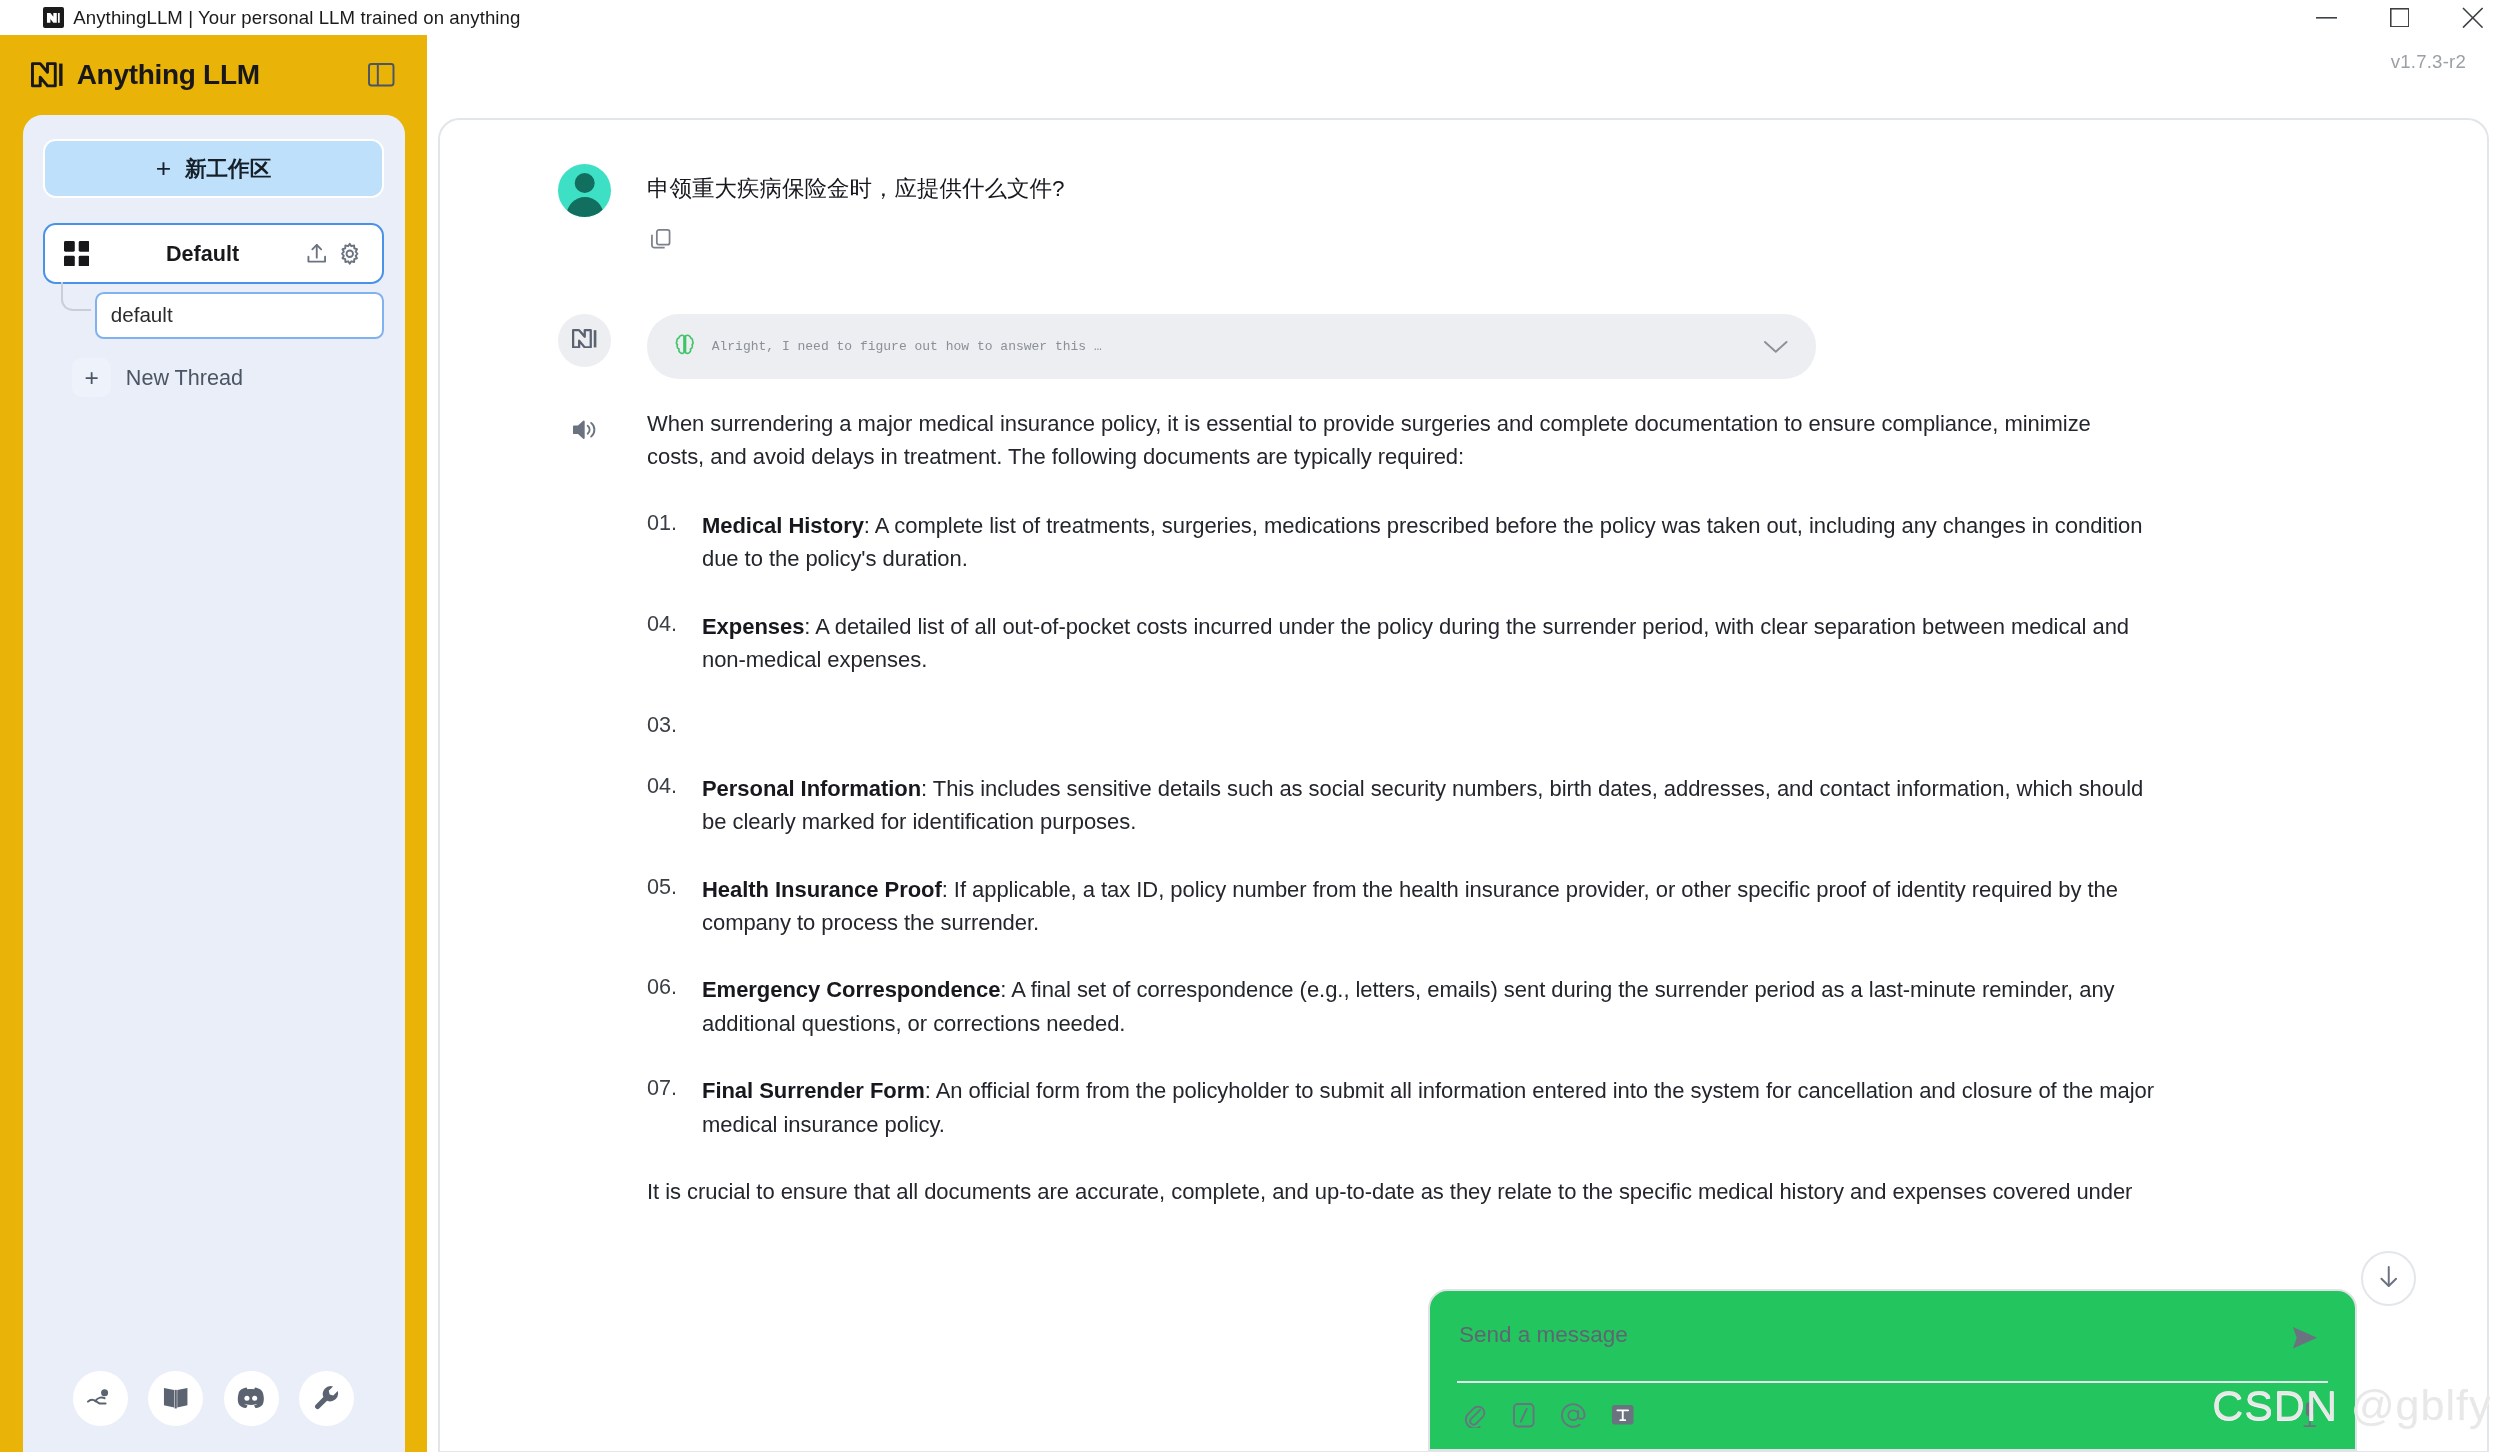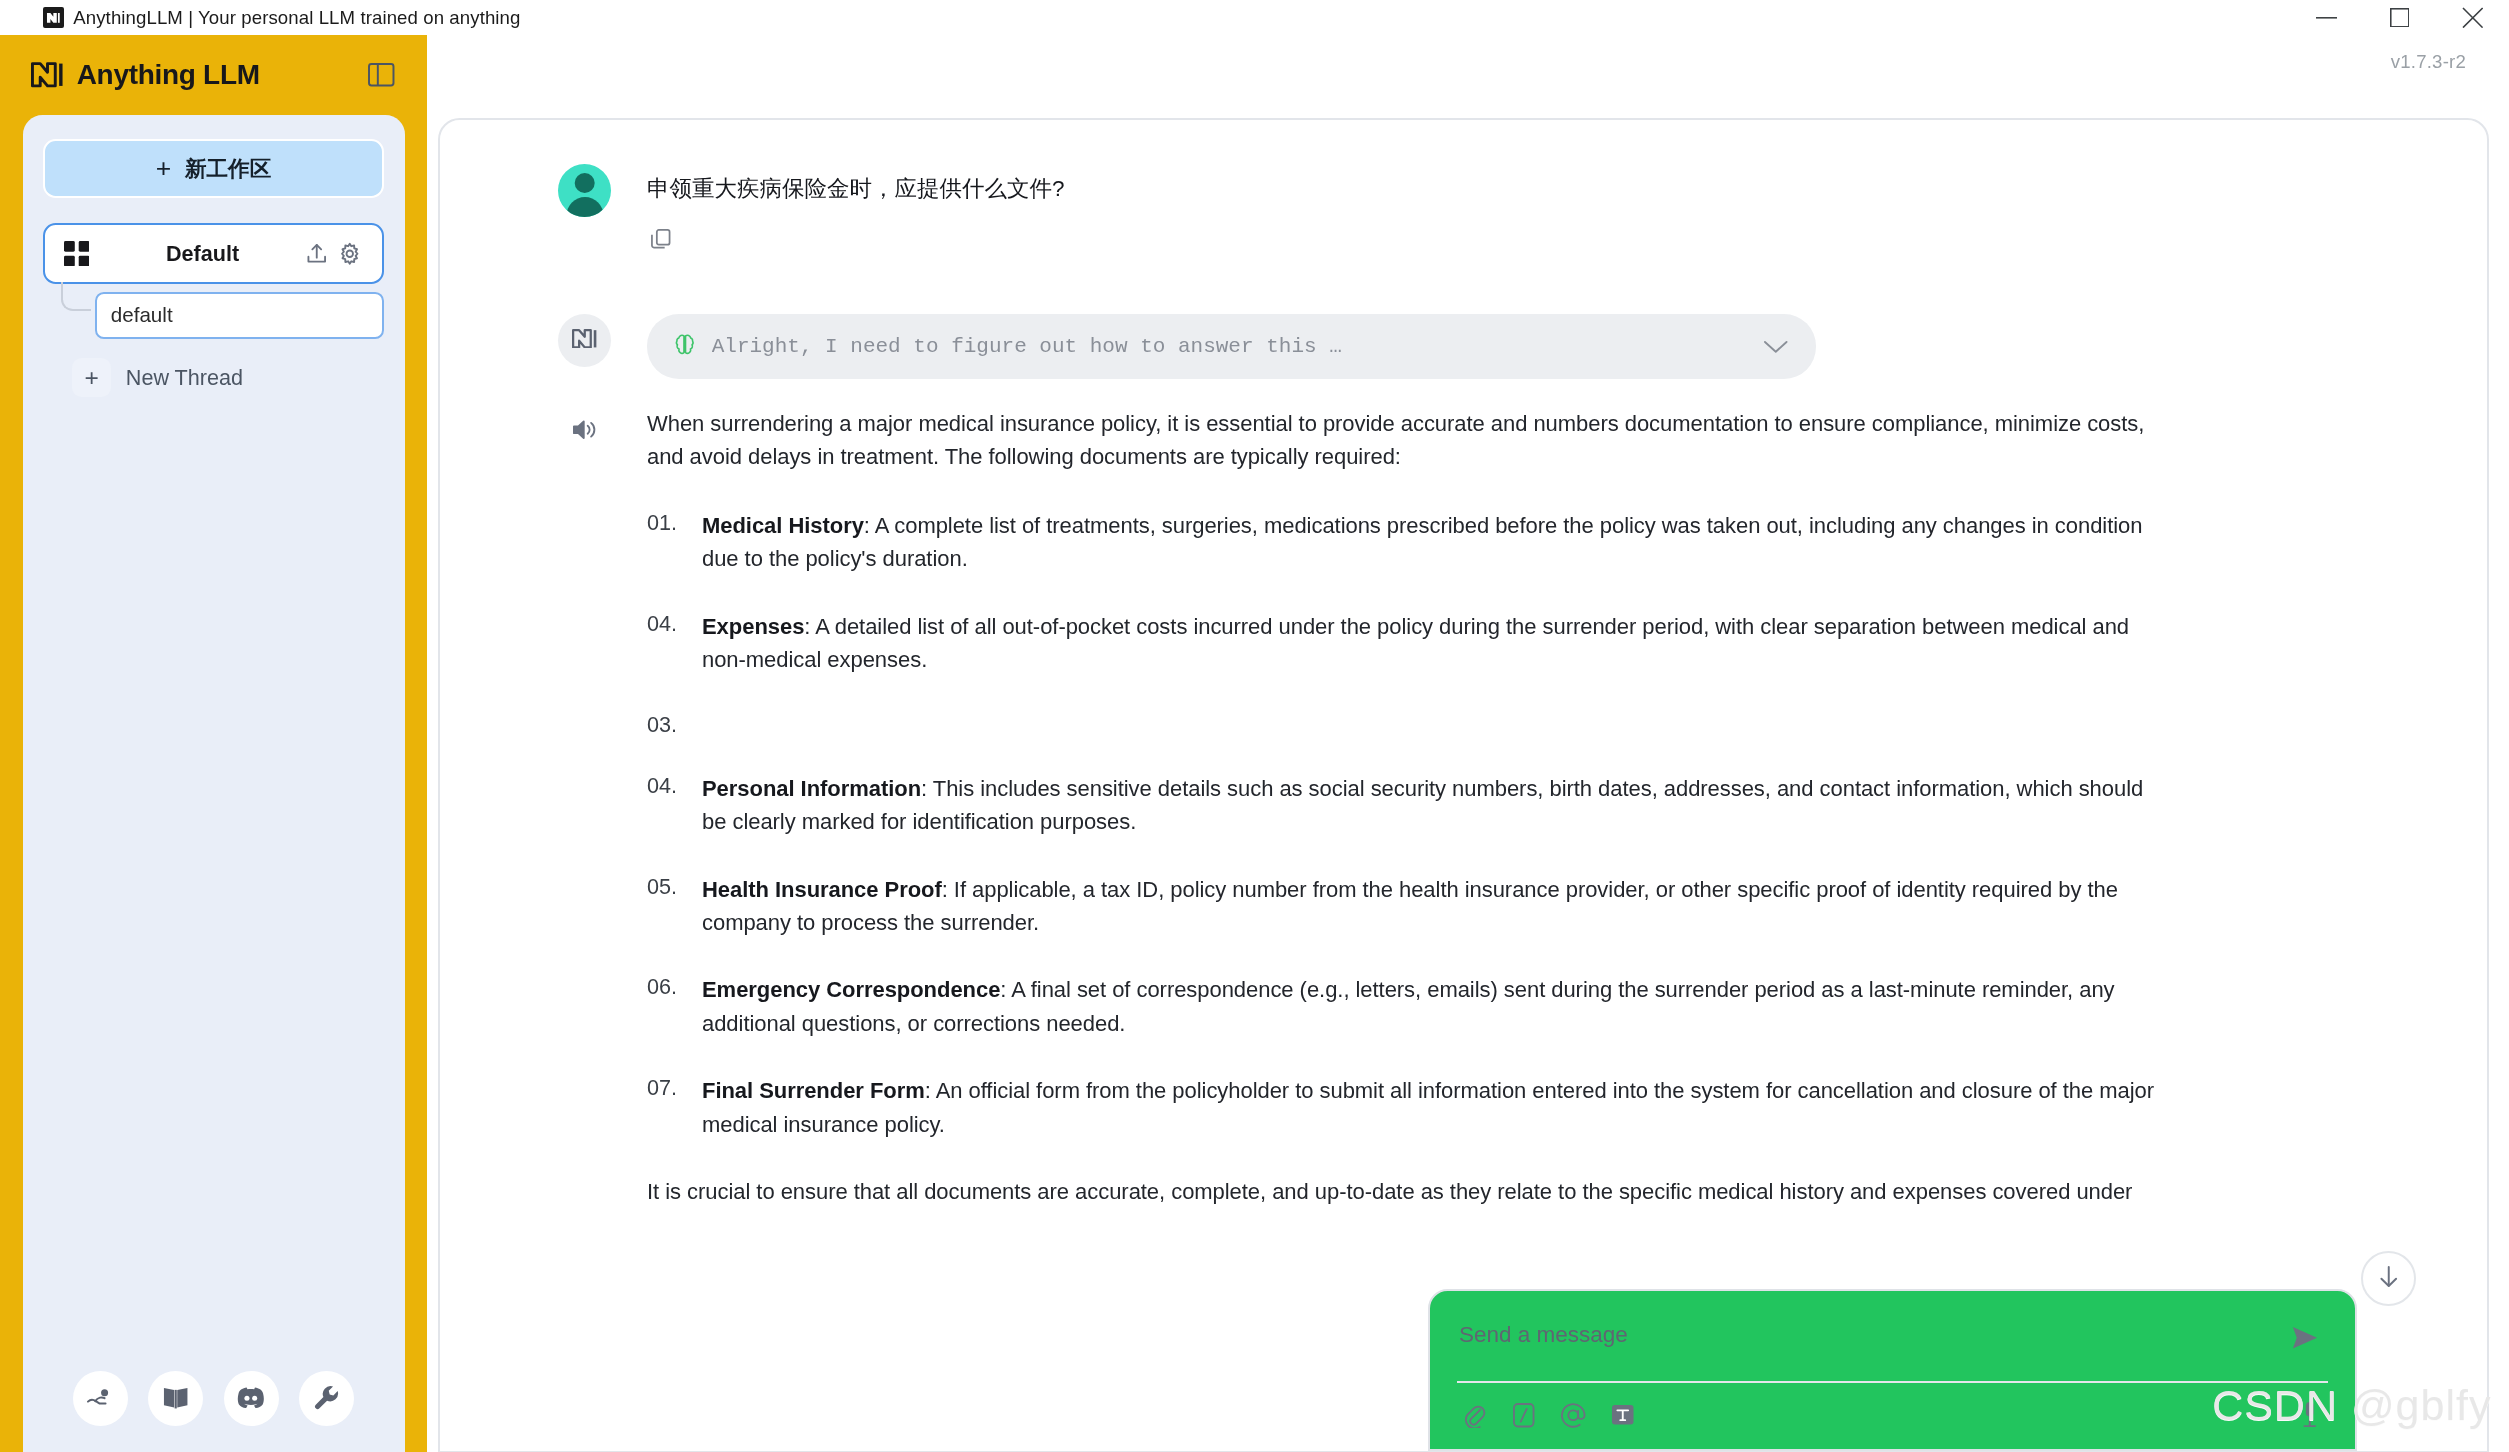--- a/index.html
+++ b/index.html
@@ -181,21 +181,21 @@
     background: #eceef1;
     border-radius: 32px;
     display: flex; align-items: center;
     padding: 0 27.4px 0 25.5px;
     cursor: pointer;
     max-width: 1169px;
   }
   .think-text {
     margin-left: 15.7px;
     font-family: "Liberation Mono", "DejaVu Sans Mono", monospace;
-    font-size: 21px; color: #8a8f98; white-space: nowrap;
+    font-size: 13px; color: #8a8f98; white-space: nowrap;
     overflow: hidden; text-overflow: ellipsis; flex: 1;
   }
   .think-chev { margin-left: 11.8px; display: flex; align-items: center; }
 
   .bot-body { margin-left: 89px; margin-top: 28px; }
   .bot-p {
     font-size: 22px; line-height: 1.52; color: #23262c;
     max-width: 1500px; letter-spacing: -0.05px;
   }
   .bot-list { margin-top: 35px; }
@@ -433,21 +433,21 @@
       </span>
       <span class="think-text">Alright, I need to figure out how to answer this …</span>
       <span class="think-chev">
         <svg width="25.5" height="15.7" viewBox="0 0 26 16" fill="none" stroke="#8a8f98" stroke-width="1.9" stroke-linecap="round" stroke-linejoin="round">
           <path d="M2 3 L13 13 L24 3"></path>
         </svg>
       </span>
     </div>
 
     <div class="bot-body">
-      <div class="bot-p">When surrendering a major medical insurance policy, it is essential to provide accurate and numbers documentation to ensure compliance, minimize costs, and avoid delays in treatment. The following documents are typically required:</div>
+      <div class="bot-p">When surrendering a major medical insurance policy, it is essential to provide surgeries and complete documentation to ensure compliance, minimize costs, and avoid delays in treatment. The following documents are typically required:</div>
 
       <div class="bot-list">
         <div class="li">
           <span class="li-num">01.</span>
           <span class="li-txt"><b>Medical History</b><span>: A complete list of treatments, surgeries, medications prescribed before the policy was taken out, including any changes in condition due to the policy's duration.</span></span>
         </div>
         <div class="li">
           <span class="li-num">04.</span>
           <span class="li-txt"><b>Expenses</b><span>: A detailed list of all out-of-pocket costs incurred under the policy during the surrender period, with clear separation between medical and non-medical expenses.</span></span>
         </div>

